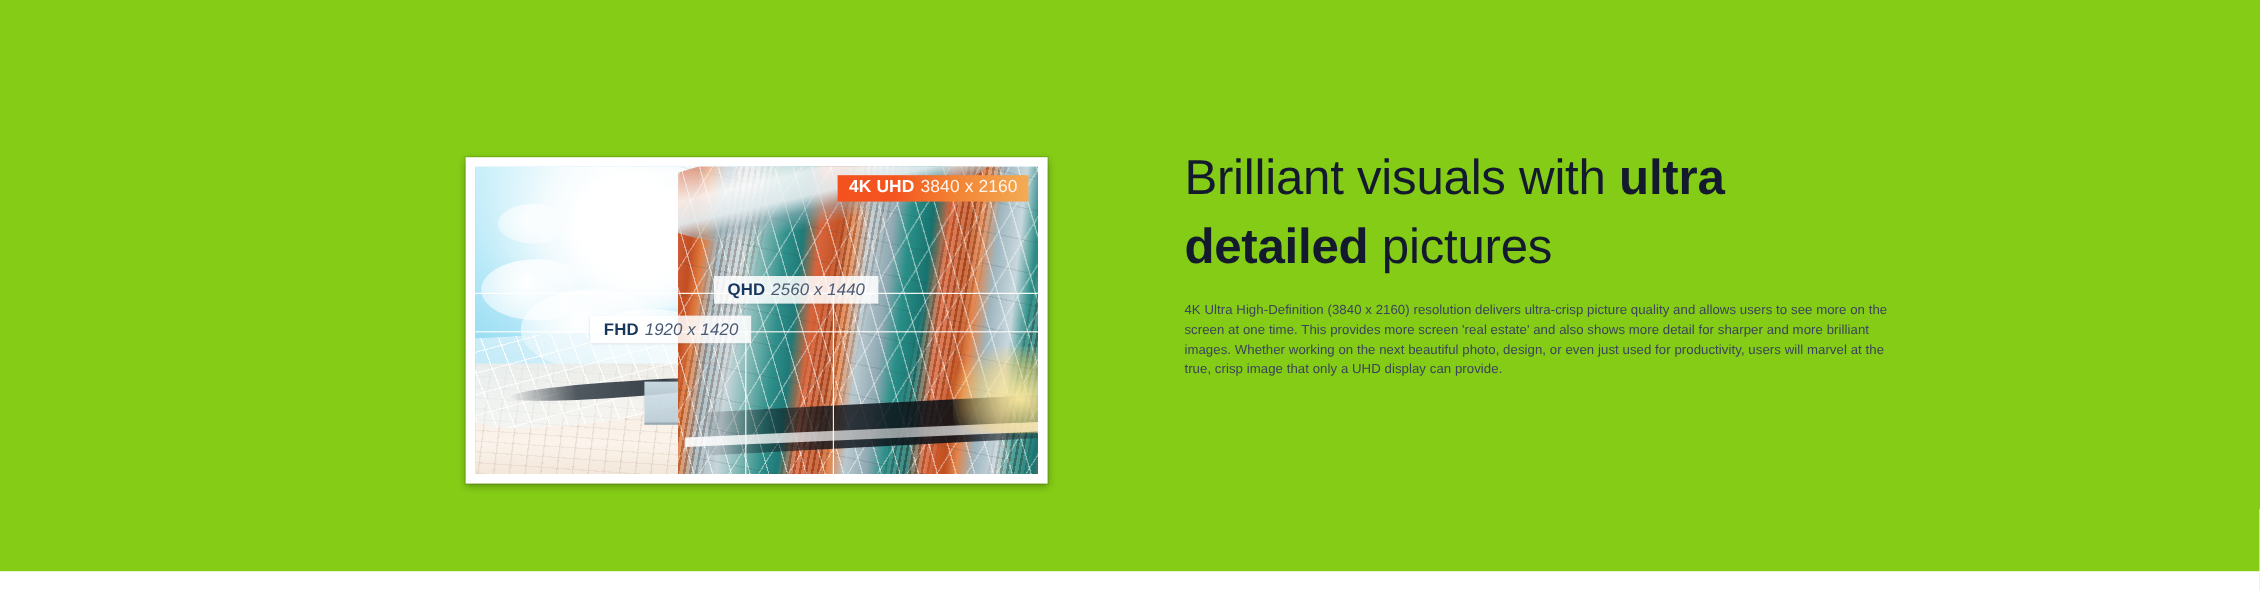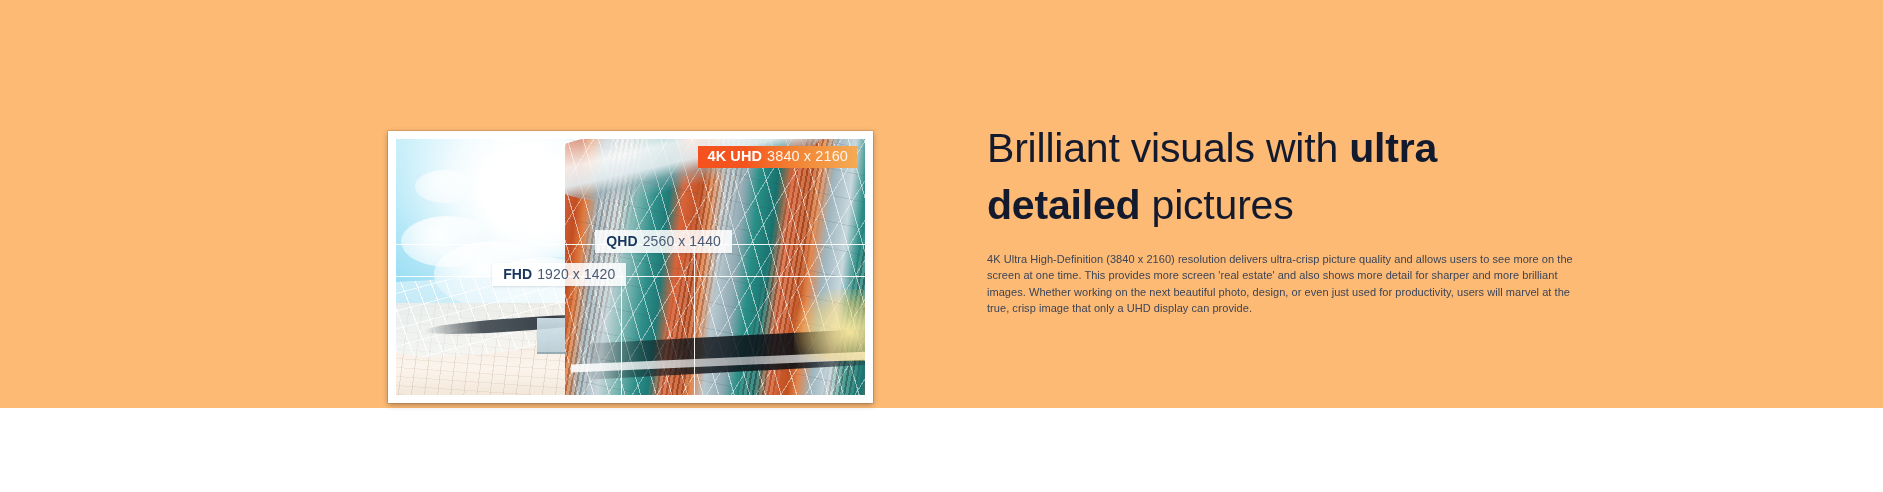--- a/index.html
+++ b/index.html
@@ -8,22 +8,22 @@
     width: 1883px;
     height: 492px;
     background: #ffffff;
     font-family: "Liberation Sans", sans-serif;
     overflow: hidden;
   }
 
   .page {
     position: relative;
     width: 1883px;
-    height: 408px;
-    background: #fdba74;
+    height: 476px;
+    background: #84cc16;
   }
 
   
   .photo-frame {
     position: absolute;
     left: 388px;
     top: 131px;
     width: 485px;
     height: 272px;
     background: #ffffff;
@@ -319,20 +319,21 @@
   .chip .c-strong {
     font-weight: bold;
     font-size: 14px;
     color: #17365d;
     letter-spacing: .1px;
   }
   .chip .c-num {
     font-size: 14px;
     color: #4a5a73;
     letter-spacing: .1px;
+    font-style: italic;
   }
   .chip-qhd { left: 42.5%; top: 35.5%; }
   .chip-fhd { left: 20.5%; top: 48.5%; }
 
   
   .copy {
     position: absolute;
     left: 955px;
     top: 120px;
     width: 600px;

